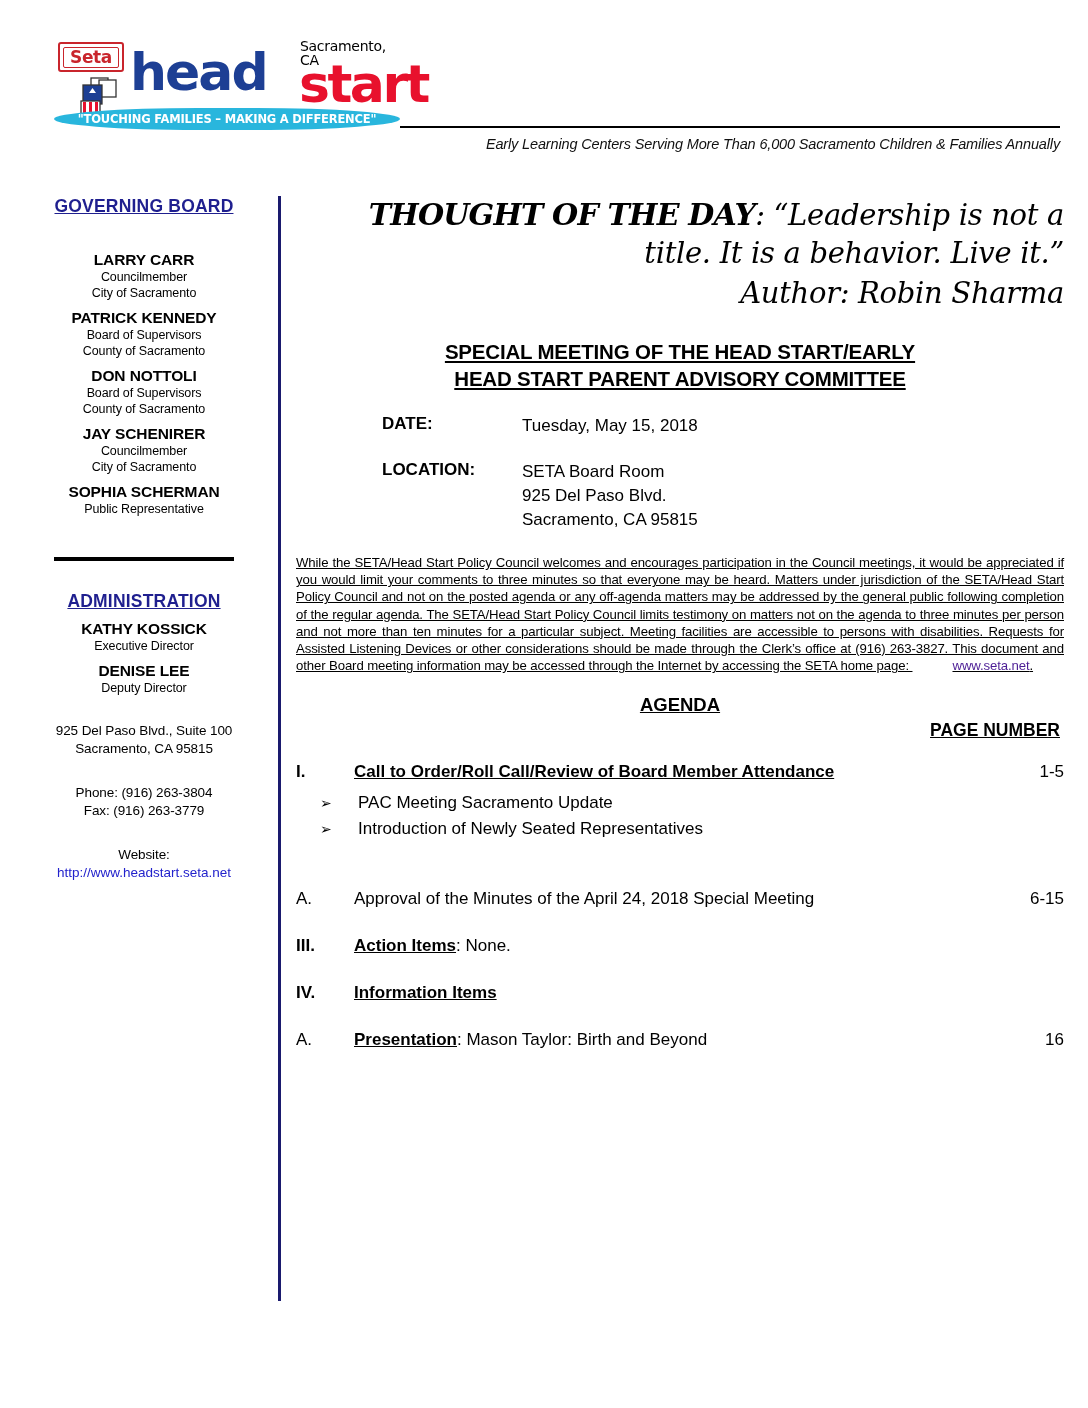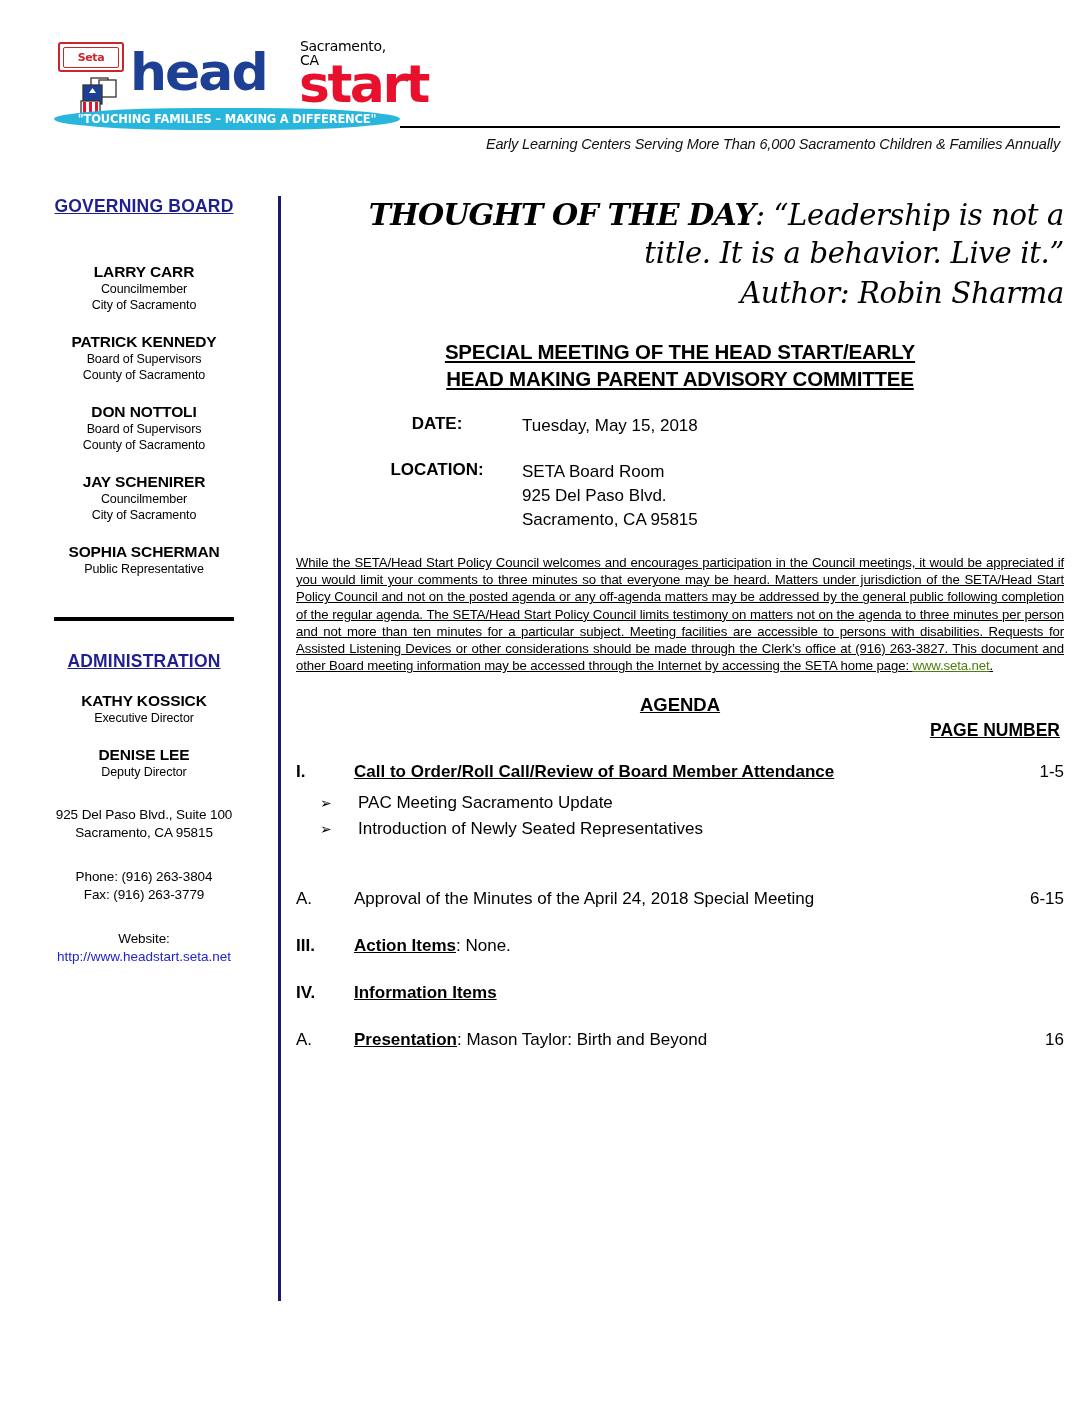--- a/index.html
+++ b/index.html
@@ -48,21 +48,21 @@
     left: 3px;
     top: 2.5px;
     right: 3px;
     bottom: 2.5px;
     border: 1.2px solid #c9252c;
     border-radius: 2px;
     box-sizing: border-box;
     color: #c9252c;
     font-family: "DejaVu Sans", sans-serif;
     font-weight: bold;
-    font-size: 11px;
+    font-size: 17px;
     line-height: 19px;
     text-align: center;
     letter-spacing: -0.4px;
   }
 
   
   .blocks-icon {
     position: absolute;
     left: 25px;
     top: 42px;
@@ -165,21 +165,21 @@
     text-align: center;
   }
   .side-heading {
     color: #1f1f8f;
     font-weight: bold;
     font-size: 17.5px;
     text-decoration: underline;
     letter-spacing: 0.2px;
   }
   .person {
-    margin-top: 20px;
+    margin-top: 8px;
   }
   .person .pname {
     font-weight: bold;
     font-size: 15.5px;
     letter-spacing: -0.1px;
   }
   .person .ptitle {
     font-size: 12.5px;
     line-height: 16px;
     letter-spacing: -0.1px;
@@ -248,41 +248,41 @@
     margin-left: 86px;
   }
   .dtl-row {
     display: flex;
     margin-bottom: 22px;
   }
   .dtl-label {
     width: 140px;
     font-weight: bold;
     font-size: 17px;
-    text-align: center;
+    text-align: left;
     padding-right: 30px;
     box-sizing: border-box;
     flex: none;
   }
   .dtl-value {
     font-size: 17px;
     line-height: 24px;
   }
 
   .notice {
     margin-top: 14px;
     font-size: 13.2px;
     line-height: 17.2px;
     text-align: justify;
     text-decoration: underline;
     letter-spacing: -0.12px;
   }
   .notice a, .notice .seta-link {
-    color: #4d7c0f;
-    text-decoration: underline;
+    color: #4c1d95;
+    margin-left: 40px;
   }
 
   .agenda-heading {
     text-align: center;
     font-weight: bold;
     font-size: 18.5px;
     text-decoration: underline;
     margin-top: 20px;
   }
   .page-number-heading {
@@ -451,21 +451,21 @@
 
 <div class="main">
 
   <div class="thought">
     <span class="totd">THOUGHT OF THE DAY</span><span class="quote">: “Leadership is not a title.  It is a behavior.  Live it.”</span>
     <span class="author">Author:  Robin Sharma</span>
   </div>
 
   <div class="meeting-title">
     <span>SPECIAL MEETING OF THE HEAD START/EARLY</span><br>
-    <span>HEAD MAKING PARENT ADVISORY COMMITTEE</span>
+    <span>HEAD START PARENT ADVISORY COMMITTEE</span>
   </div>
 
   <div class="dtl">
 
     <div class="dtl-row">
       <div class="dtl-label">DATE:</div>
       <div class="dtl-value">Tuesday, May 15, 2018</div>
     </div>
 
 

